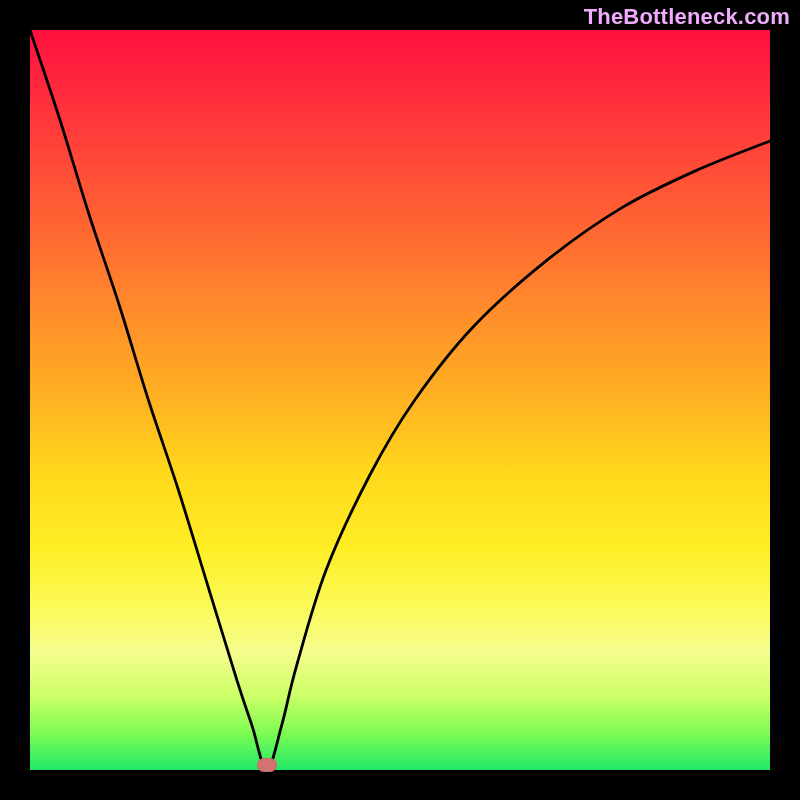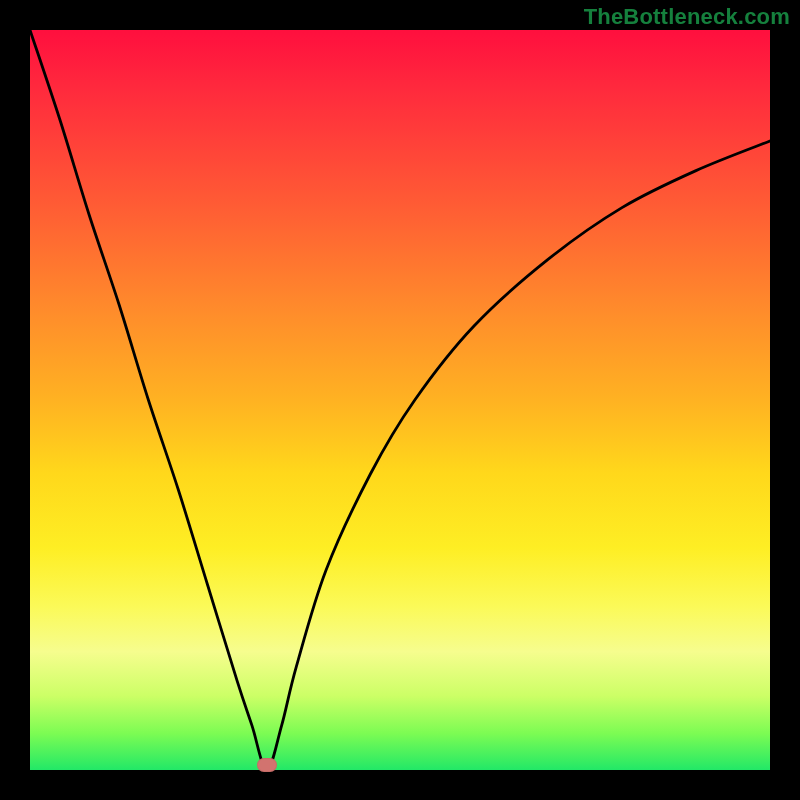--- a/index.html
+++ b/index.html
@@ -14,21 +14,21 @@
   .frame {
     position: relative;
     width: 800px;
     height: 800px;
     background: #000;
   }
   .watermark {
     position: absolute;
     top: 4px;
     right: 10px;
-    color: #15803d;
+    color: #f0abfc;
     font-size: 22px;
     font-weight: 600;
     letter-spacing: 0.2px;
     z-index: 20;
     user-select: none;
   }
   .plot-area {
     position: absolute;
     left: 30px;
     top: 30px;

